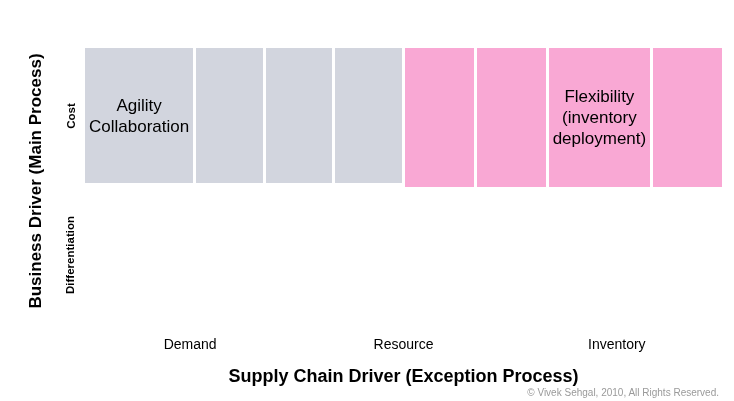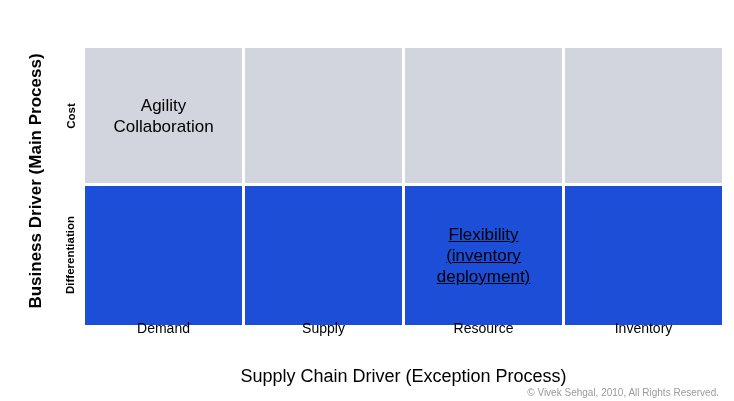--- a/index.html
+++ b/index.html
@@ -62,21 +62,21 @@
   }
 
   
   #grid {
     position: absolute;
     left: 85px;
     top: 48px;
     width: 637px;
     height: 277px;
     display: flex;
-    flex-direction: column;
+    flex-direction: row;
     gap: 3px;
   }
   .grid-row {
     display: flex;
     flex-direction: row;
     gap: 3px;
     width: 100%;
   }
   .grid-row.row-cost { height: 135px; }
   .grid-row.row-diff { height: 139px; }
@@ -87,29 +87,29 @@
     align-items: center;
     justify-content: center;
     text-align: center;
     font-size: 17px;
     line-height: 21px;
     color: #000000;
     box-sizing: border-box;
     padding: 0 4px;
   }
   .row-cost .cell { background: #d2d5de; }
-  .row-diff .cell { background: #1d4ed8; text-decoration: underline; }
+  .row-diff .cell { background: #f9a8d4; }
 
   .cell-text { white-space: pre-line; }
 
   
   #x-tick-row {
     position: absolute;
     left: 85px;
-    top: 318px;
+    top: 334px;
     width: 637px;
     height: 20px;
     display: flex;
     flex-direction: row;
     gap: 3px;
   }
   .x-tick {
     flex: 1 1 0;
     text-align: center;
     font-size: 14px;
@@ -117,21 +117,21 @@
     white-space: nowrap;
   }
 
   .x-axis-title {
     position: absolute;
     left: 85px;
     top: 364px;
     width: 637px;
     text-align: center;
     font-size: 18px;
-    font-weight: normal;
+    font-weight: bold;
     line-height: 24px;
     white-space: nowrap;
   }
 
   
   .copyright {
     position: absolute;
     right: 15px;
     bottom: 2px;
     font-size: 10px;
@@ -184,21 +184,20 @@
       </div>
       <div class="cell">
         <span class="cell-text"></span>
       </div>
     </div>
 
   </div>
 
   <div id="x-tick-row">
     <div class="x-tick">Demand</div>
-    <div class="x-tick">Supply</div>
     <div class="x-tick">Resource</div>
     <div class="x-tick">Inventory</div>
   </div>
 
   <div class="x-axis-title">Supply Chain Driver (Exception Process)</div>
 
   <div class="copyright">© Vivek Sehgal, 2010, All Rights Reserved.</div>
 
 </div>
 

